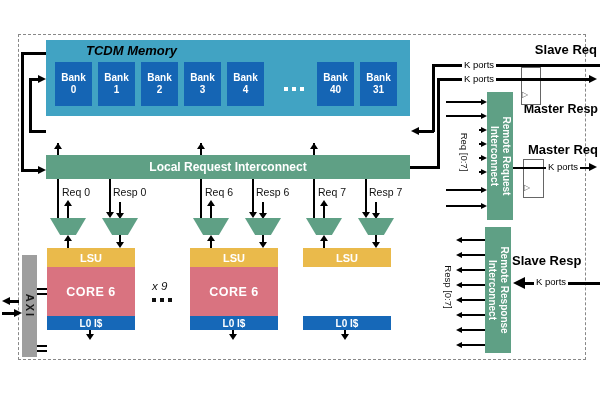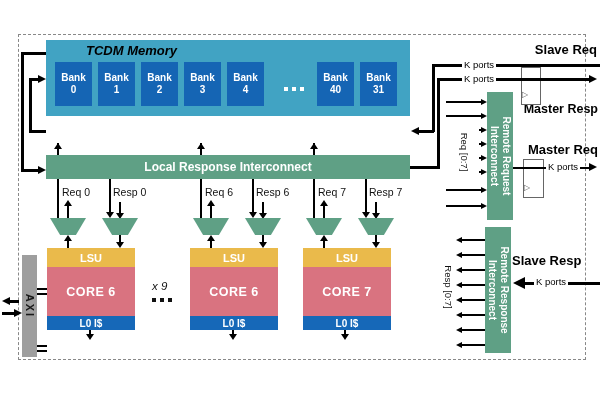--- a/index.html
+++ b/index.html
@@ -73,21 +73,21 @@
   <div class="dot z4" style="left:300px;top:87px;background:#fff;"></div>
   <div class="bank z4" style="left:317px;top:62px;width:37px;height:44px;">
     <span>Bank</span>
       <span>40</span>
     </div>
   <div class="bank z4" style="left:360px;top:62px;width:37px;height:44px;">
     <span>Bank</span>
       <span>31</span>
     </div>
 
-  <div class="bar z3" style="left:46px;top:155px;width:364px;height:24px;line-height:24px;">Local Response Interconnect</div>
+  <div class="bar z3" style="left:46px;top:155px;width:364px;height:24px;line-height:24px;">Local Request Interconnect</div>
 
   <div class="ln z2" style="left:21px;top:52px;width:3px;height:120px;"></div>
   <div class="ln z2" style="left:21px;top:52px;width:25px;height:3px;"></div>
   <div class="ln z2" style="left:24px;top:169px;width:14px;height:3px;"></div>
   <div class="ah rt z2" style="left:38px;top:166px;"></div>
 
   <div class="ln z2" style="left:29px;top:78px;width:3px;height:55px;"></div>
   <div class="ln z2" style="left:29px;top:130px;width:17px;height:3px;"></div>
   <div class="ln z2" style="left:29px;top:78px;width:9px;height:3px;"></div>
   <div class="ah rt z2" style="left:38px;top:75px;"></div>
@@ -151,21 +151,20 @@
   <div class="ah dn z1" style="left:372px;top:213px;"></div>
   <div class="siglab" style="left:318px;top:186px;">Req 7</div>
   <div class="siglab" style="left:369px;top:186px;">Resp 7</div>
   <div class="trap z3" style="left:306px;top:218px;width:36px;height:17px;"></div>
   <div class="trap z3" style="left:358px;top:218px;width:36px;height:17px;"></div>
   <div class="ln z1" style="left:323px;top:241px;width:2px;height:7px;"></div>
   <div class="ah up z1" style="left:320px;top:235px;"></div>
   <div class="ln z1" style="left:375px;top:235px;width:2px;height:7px;"></div>
   <div class="ah dn z1" style="left:372px;top:242px;"></div>
   <div class="lsu z3" style="left:303px;top:248px;width:88px;height:19px;">LSU</div>
-  <div class="core z3" style="left:303px;top:267px;width:88px;height:49px;">CORE 7</div>
   <div class="l0 z3" style="left:303px;top:316px;width:88px;height:14px;">L0 I$</div>
   <div class="ln z1" style="left:344px;top:330px;width:1.5px;height:5px;"></div>
   <div class="ah dn z1" style="left:341px;top:334px;"></div>
 
 
   <div class="abs z3" style="left:22px;top:255px;width:15px;height:102px;background:#9e9e9e;"></div>
   <div class="rotlab z4" style="left:9px;top:298px;width:41px;height:16px;font-weight:bold;font-size:11px;color:#1a1a1a;letter-spacing:2px;">
     <span>AXI</span>
     </div>
 

